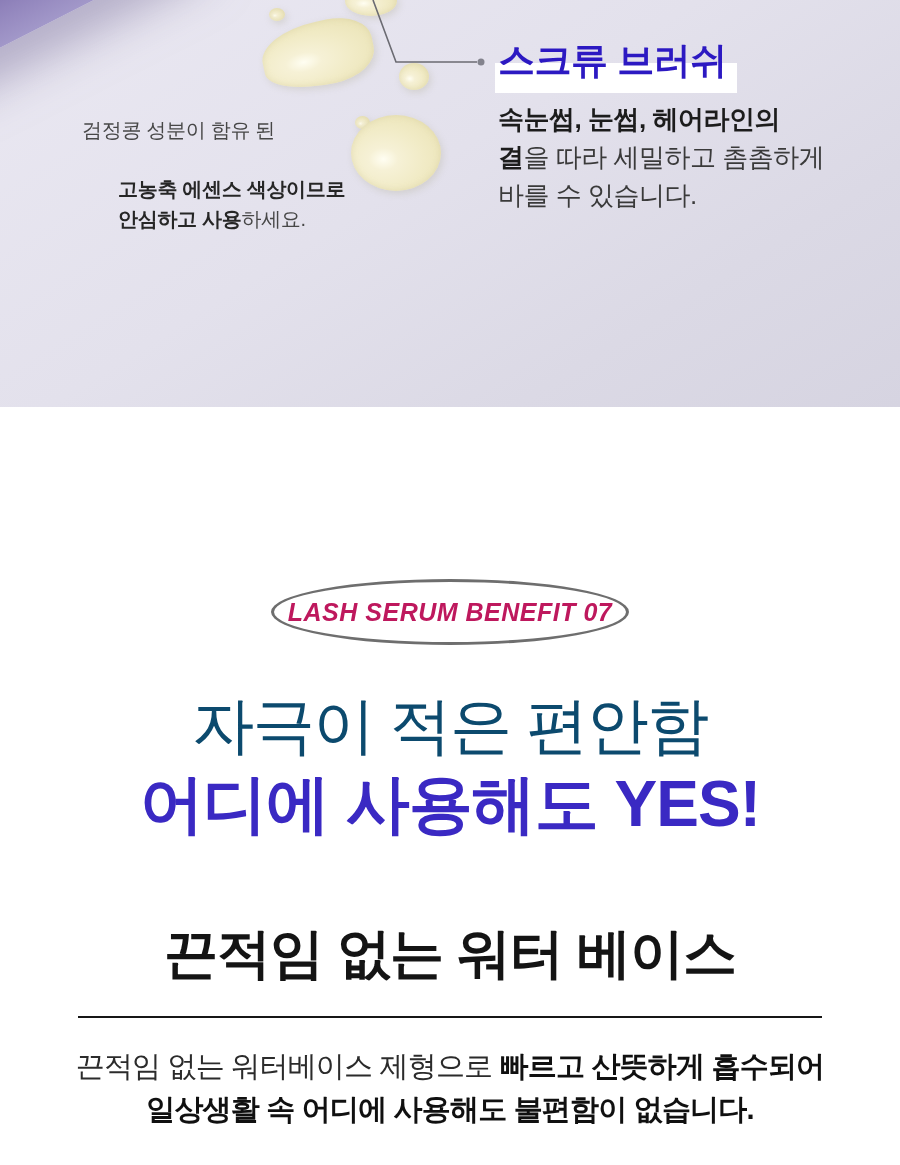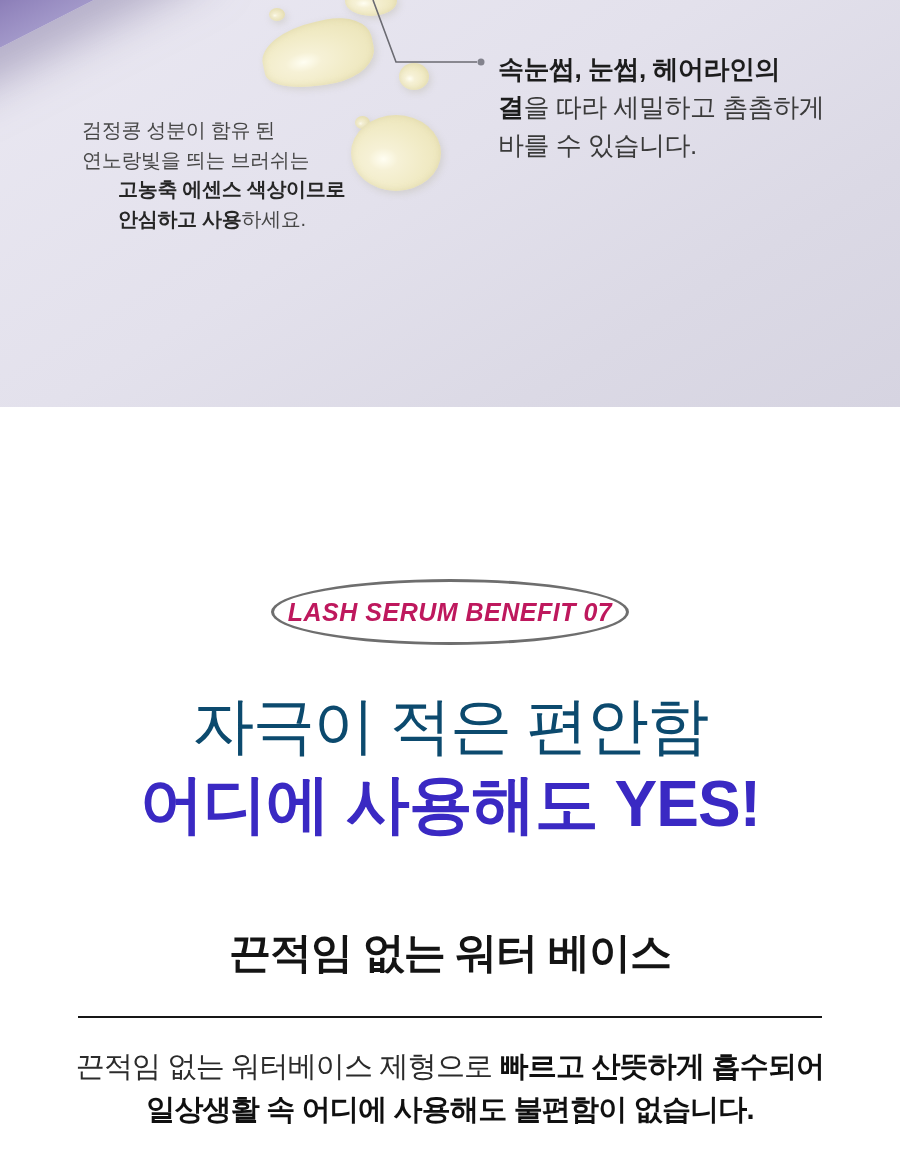--- a/index.html
+++ b/index.html
@@ -70,21 +70,21 @@
   }
   .h-black{
     margin:45px 0 0 0;font-size:62px;line-height:72px;font-weight:500;
     color:#0c4a6e;letter-spacing:-1.5px;
   }
   .h-blue{
     margin:2px 0 9px 0;font-size:64px;line-height:80px;font-weight:800;
     color:var(--heading-blue,#3a29c3);letter-spacing:-1px;
   }
   .sub{
-    margin:84px 0 0 0;font-size:42px;line-height:50px;font-weight:700;
+    margin:84px 0 0 0;font-size:54px;line-height:50px;font-weight:700;
     color:#141414;letter-spacing:-1px;
   }
   .divider{
     width:744px;margin:38px auto 0 auto;border:none;height:0;
     border-top:2px solid #161616;
   }
   .body-text{
     margin:27px 0 0 0;font-size:29px;line-height:43px;color:#2b2b2b;letter-spacing:-0.8px;
   }
   .body-text .b{color:#101010;}
@@ -102,26 +102,30 @@
   <div class="drop d5"></div>
   <div class="drop d6"></div>
 
   <svg class="callout-line" width="130" height="70" viewBox="0 0 130 70">
     <polyline points="13,0 36,62 117,62" fill="none" stroke="#6b6b72" stroke-width="1.6"></polyline>
     <circle cx="121" cy="62" r="3.5" fill="#83838d"></circle>
   </svg>
 
   <div class="left-note">
     <span>검정콩 성분이 함유 된</span><br>
-    <span>연노랑빛을 띄는 브러쉬는</span><br>
+    <br>
     <span class="b">고농축 에센스 색상이므로</span><br>
     <span class="b">안심하고 사용</span><span>하세요.</span>
   </div>
 
   <div class="callout">
+    <h2 class="callout-title">
+      <span class="hl-bg"></span>
+      <span class="t">스크류 브러쉬</span>
+    </h2>
     <p class="callout-body">
       <span class="b">속눈썹, 눈썹, 헤어라인의</span><br>
       <span class="b">결</span><span>을 따라 세밀하고 촘촘하게</span><br>
       <span>바를 수 있습니다.</span>
     </p>
   </div>
 </section>
 
 <section class="benefit">
   <div class="badge">

